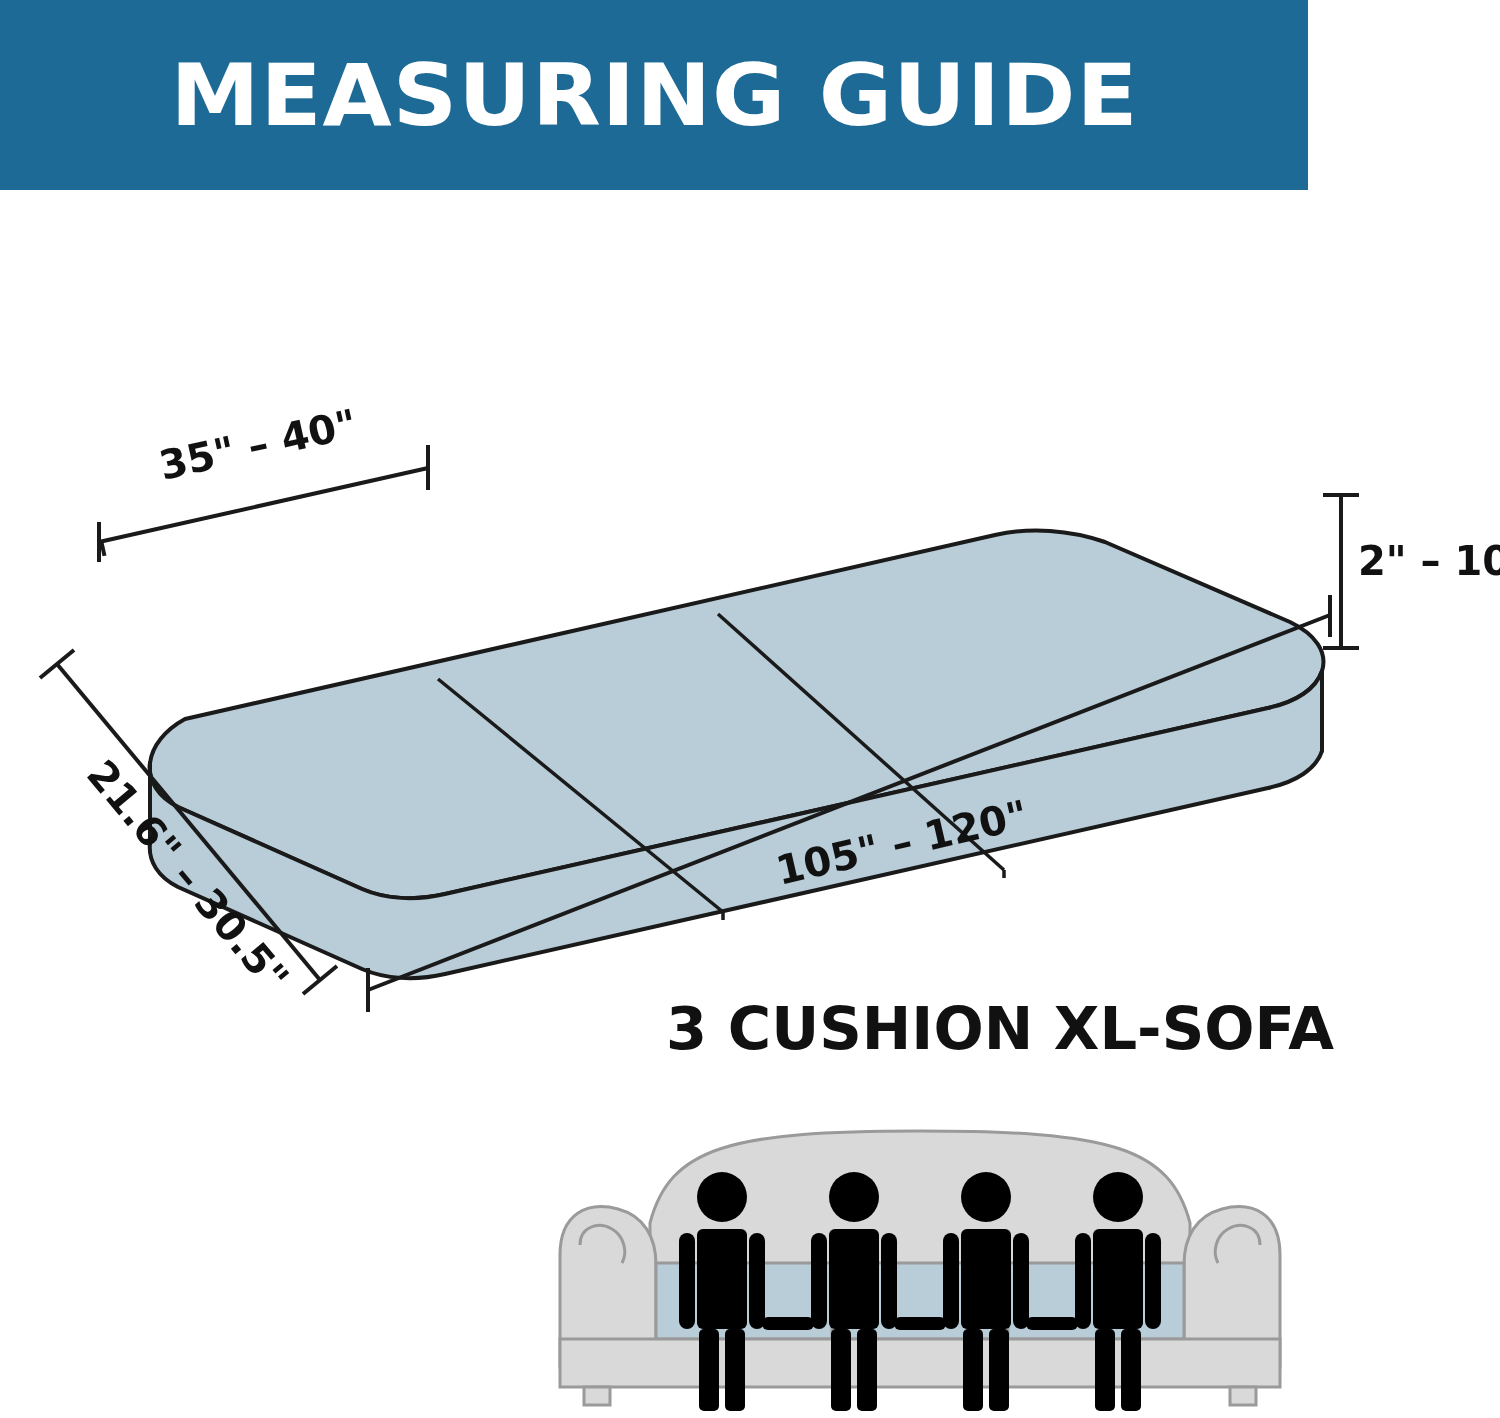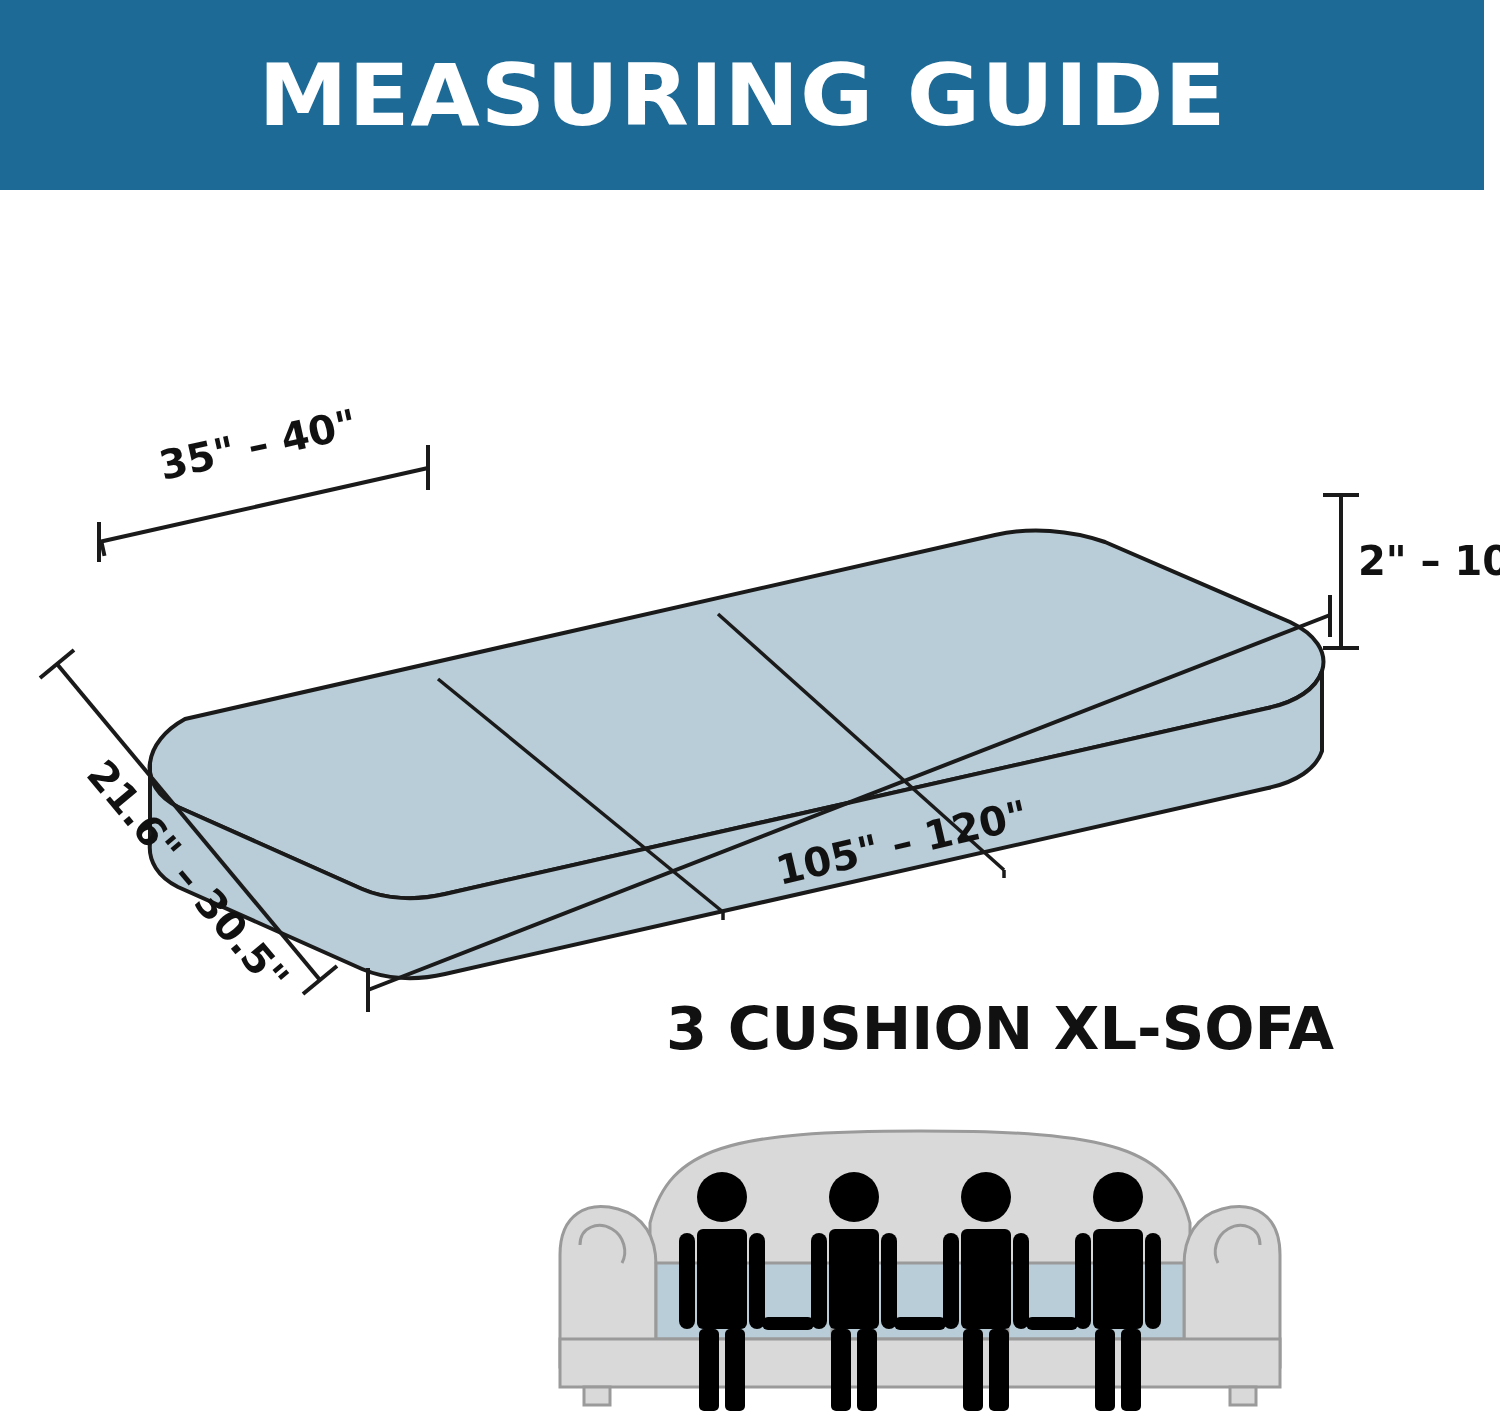--- a/index.html
+++ b/index.html
@@ -13,21 +13,21 @@
     font-family: "Liberation Sans", sans-serif;
     position: relative;
     overflow: hidden;
   }
 
   
   .header-banner {
     position: absolute;
     left: 0;
     top: 0;
-    width: 1484px;
+    width: 1308px;
     height: 190px;
     background: #1d6a96;
     display: flex;
     align-items: center;
     justify-content: center;
   }
   .header-title {
     color: #ffffff;
     font-family: "DejaVu Sans", sans-serif;
     font-weight: bold;

